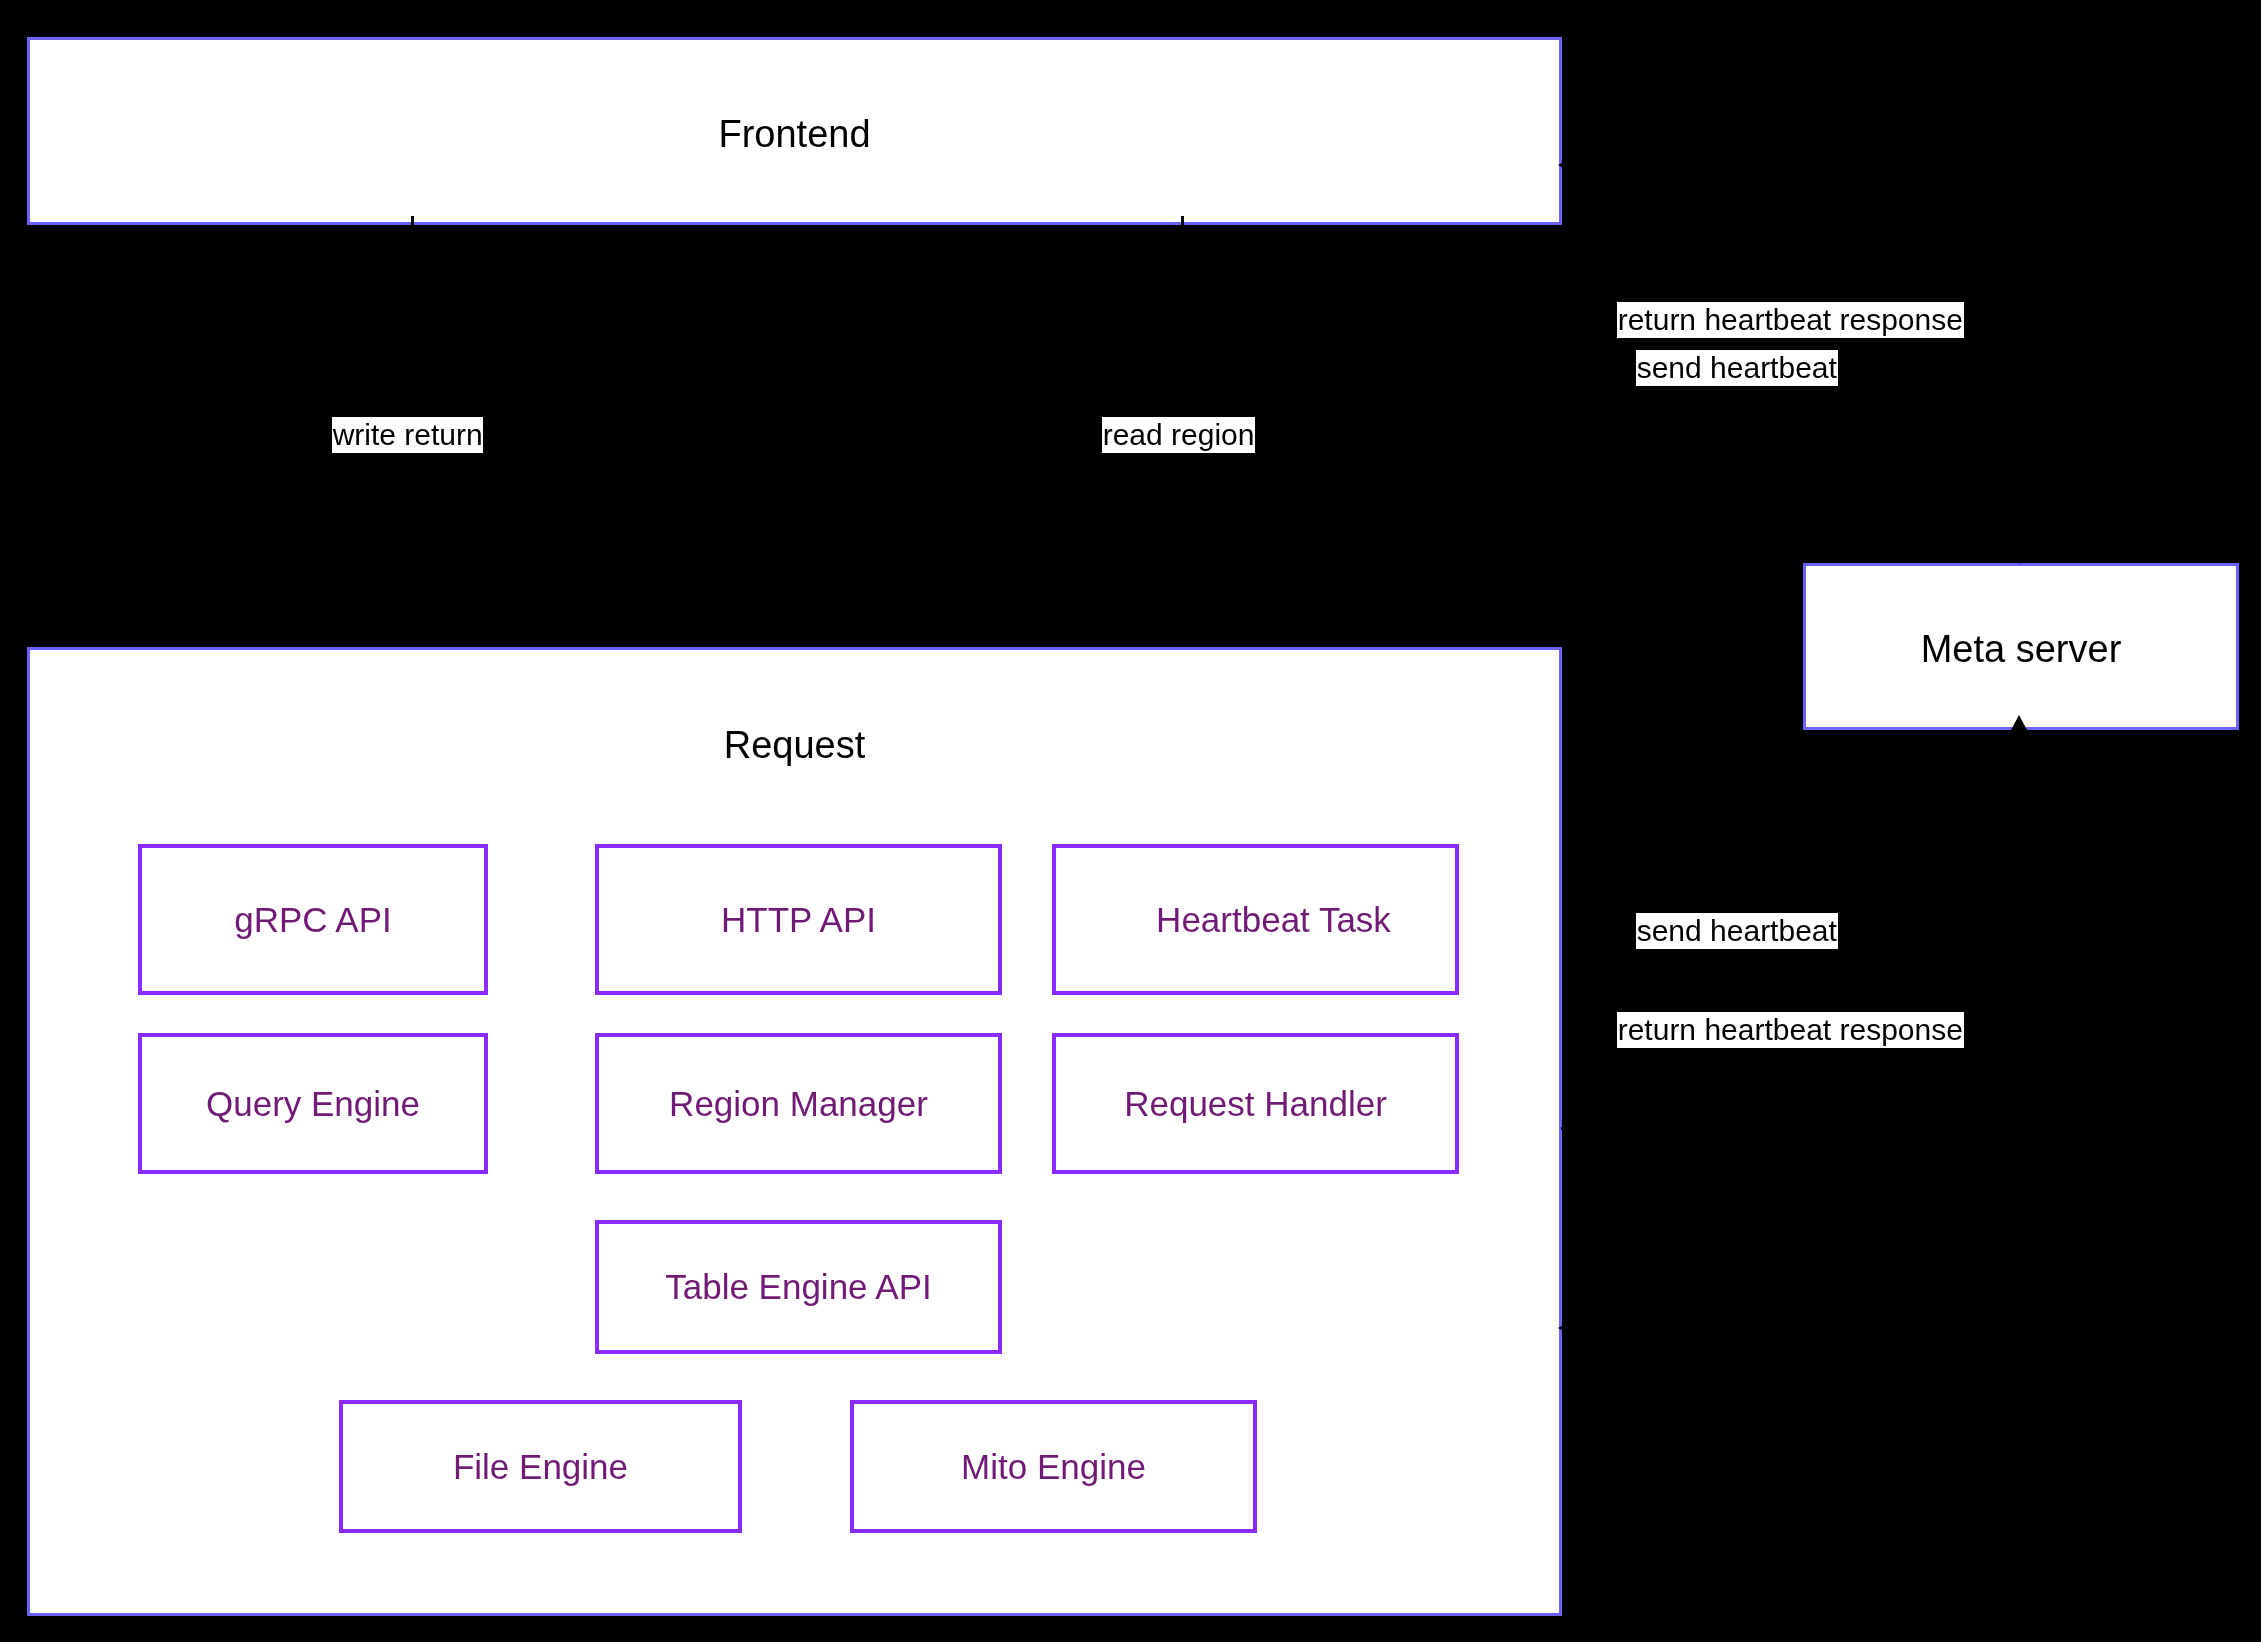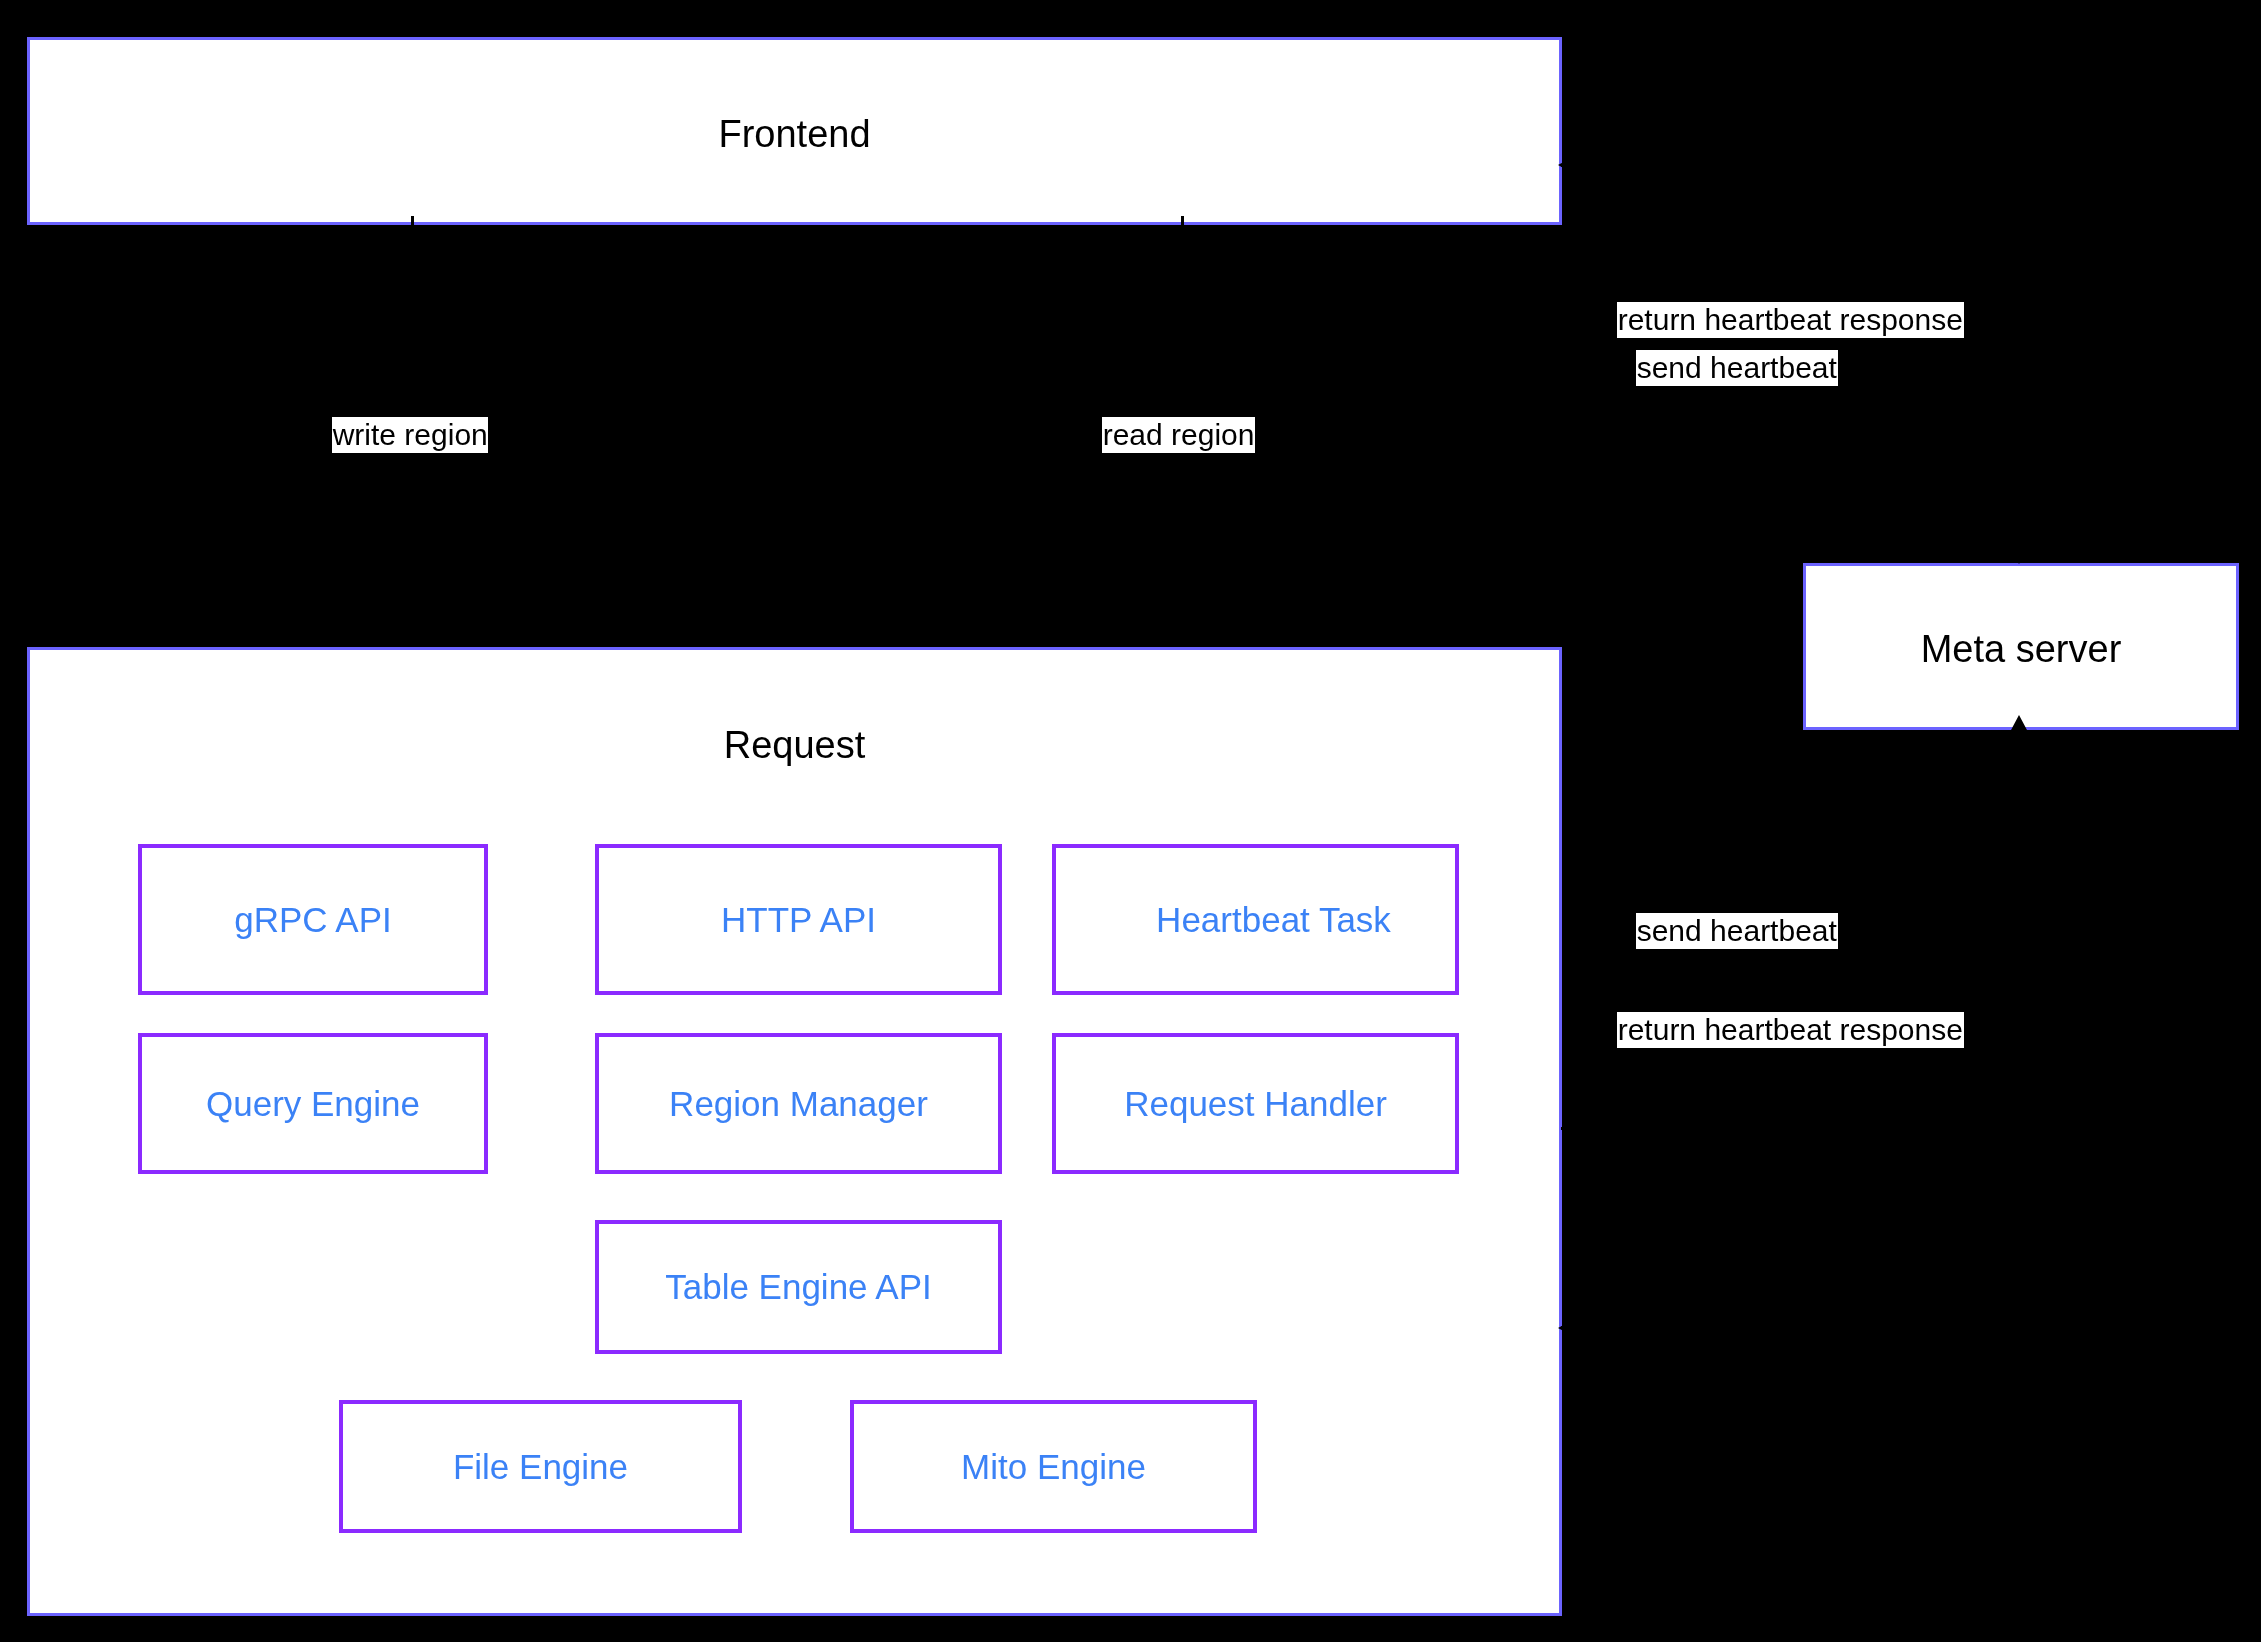--- a/index.html
+++ b/index.html
@@ -37,21 +37,21 @@
   }
   
   .component-box {
     position: absolute;
     background: #ffffff;
     border: 4px solid #8b2aff;
     box-sizing: border-box;
     display: flex;
     align-items: center;
     justify-content: center;
-    color: #3b82f6;
+    color: #701a75;
     font-size: 35px;
     font-family: "Liberation Sans", sans-serif;
     white-space: nowrap;
   }
   
   .edge-label {
     position: absolute;
     background: #ffffff;
     color: #000000;
     font-size: 30px;
@@ -121,21 +121,21 @@
   <div class="arrow-head arrow-left" style="left:1558px; top:157px;"></div>
 
   <div class="connector" style="left:1561px; top:1127px; width:460px; height:3.4px;"></div>
   <div class="connector" style="left:2018px; top:730px; width:3.4px; height:397px;"></div>
   <div class="arrow-head arrow-up" style="left:2011px; top:715px;"></div>
 
   <div class="connector" style="left:1869px; top:730px; width:3.4px; height:598px;"></div>
   <div class="connector" style="left:1561px; top:1326px; width:311px; height:3.4px;"></div>
   <div class="arrow-head arrow-left" style="left:1558px; top:1320px;"></div>
 
-  <div class="edge-label" style="left:332px; top:417px;">write region</div>
+  <div class="edge-label" style="left:332px; top:417px;">write return</div>
 
   <div class="edge-label" style="left:1102px; top:417px;">read region</div>
 
   <div class="edge-label" style="left:1617px; top:302px;">return heartbeat response</div>
 
   <div class="edge-label" style="left:1636px; top:350px;">send heartbeat</div>
 
   <div class="edge-label" style="left:1636px; top:913px;">send heartbeat</div>
 
   <div class="edge-label" style="left:1617px; top:1012px;">return heartbeat response</div>

